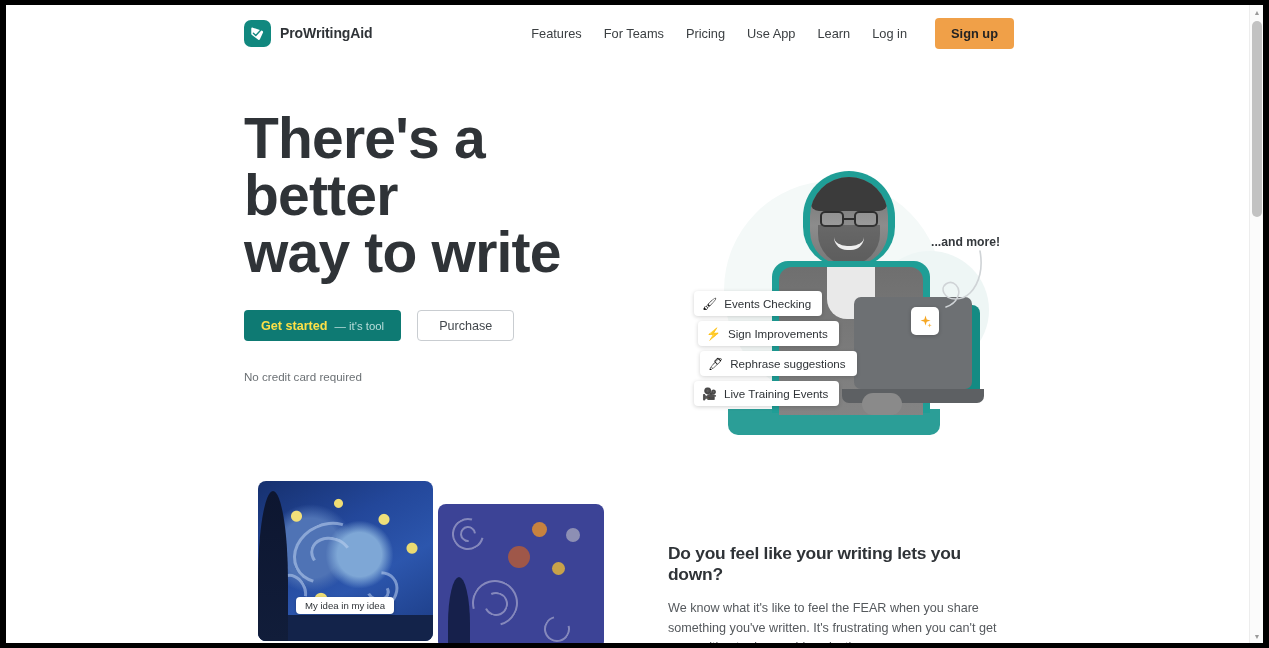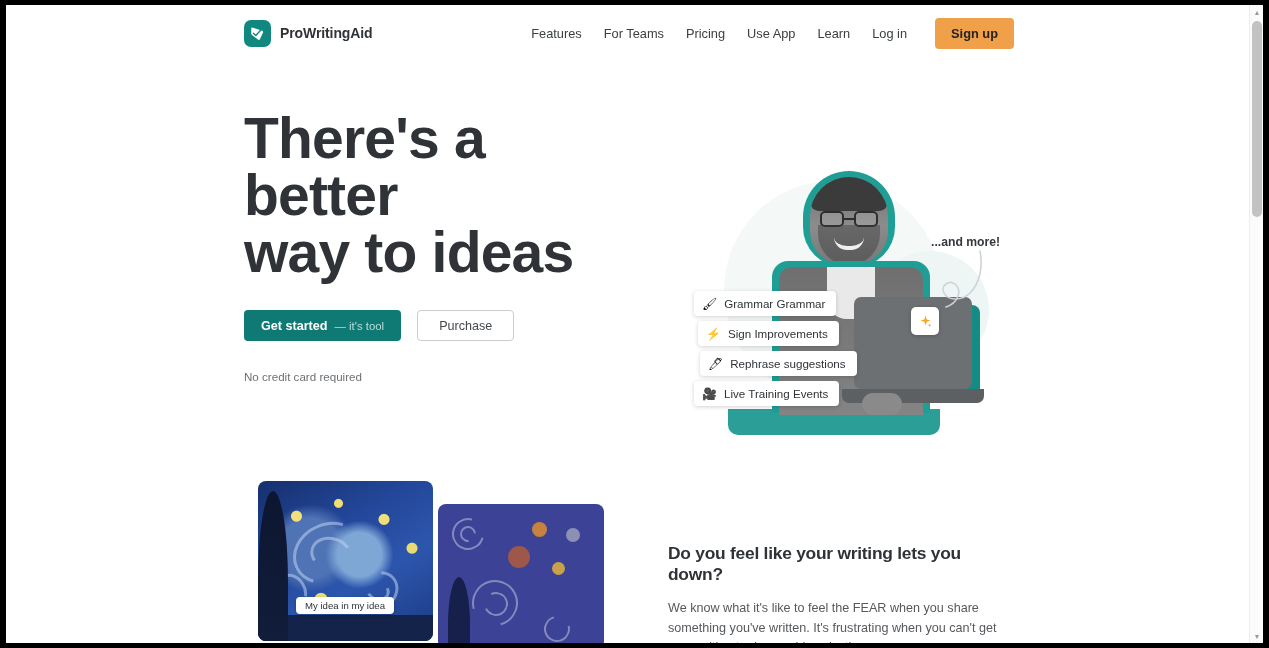--- a/index.html
+++ b/index.html
@@ -137,21 +137,21 @@
     border-radius: 4px;
     padding: 0 17px;
     height: 31px;
     display: inline-flex;
     align-items: center;
     gap: 7px;
     cursor: pointer;
     font-family: "Liberation Sans", sans-serif;
   }
   .btn-primary .lbl {
-    color: #ffffff;
+    color: #fde047;
     font-size: 12.6px;
     font-weight: bold;
   }
   .btn-primary .sub {
     color: #b9ddda;
     font-size: 11.4px;
   }
   .btn-outline {
     background: #ffffff;
     border: 1px solid #c9cdd1;
@@ -511,21 +511,21 @@
           </nav>
 
         </div>
       </header>
 
       <section class="hero">
 
         <div class="hero-copy">
           <h1 class="hero-title">
             <span>There's a better</span><br>
-            <span>way to ideas</span>
+            <span>way to write</span>
           </h1>
 
           <div class="hero-ctas">
             <button class="btn-primary">
               <span class="lbl">Get started</span>
               <span class="sub">— it's tool</span>
             </button>
             <button class="btn-outline">Purchase</button>
           </div>
 
@@ -555,21 +555,21 @@
             <div class="shirt"></div>
           </div>
 
           <div class="laptop-teal"></div>
           <div class="laptop"></div>
           <div class="laptop-base"></div>
           <div class="hand"></div>
 
           <div class="chip c0">
             <span class="chip-icon">🖌</span>
-            <span class="chip-label">Grammar Grammar</span>
+            <span class="chip-label">Events Checking</span>
           </div>
           <div class="chip c1">
             <span class="chip-icon">⚡</span>
             <span class="chip-label">Sign Improvements</span>
           </div>
           <div class="chip c2">
             <span class="chip-icon">🖊</span>
             <span class="chip-label">Rephrase suggestions</span>
           </div>
           <div class="chip c3">

